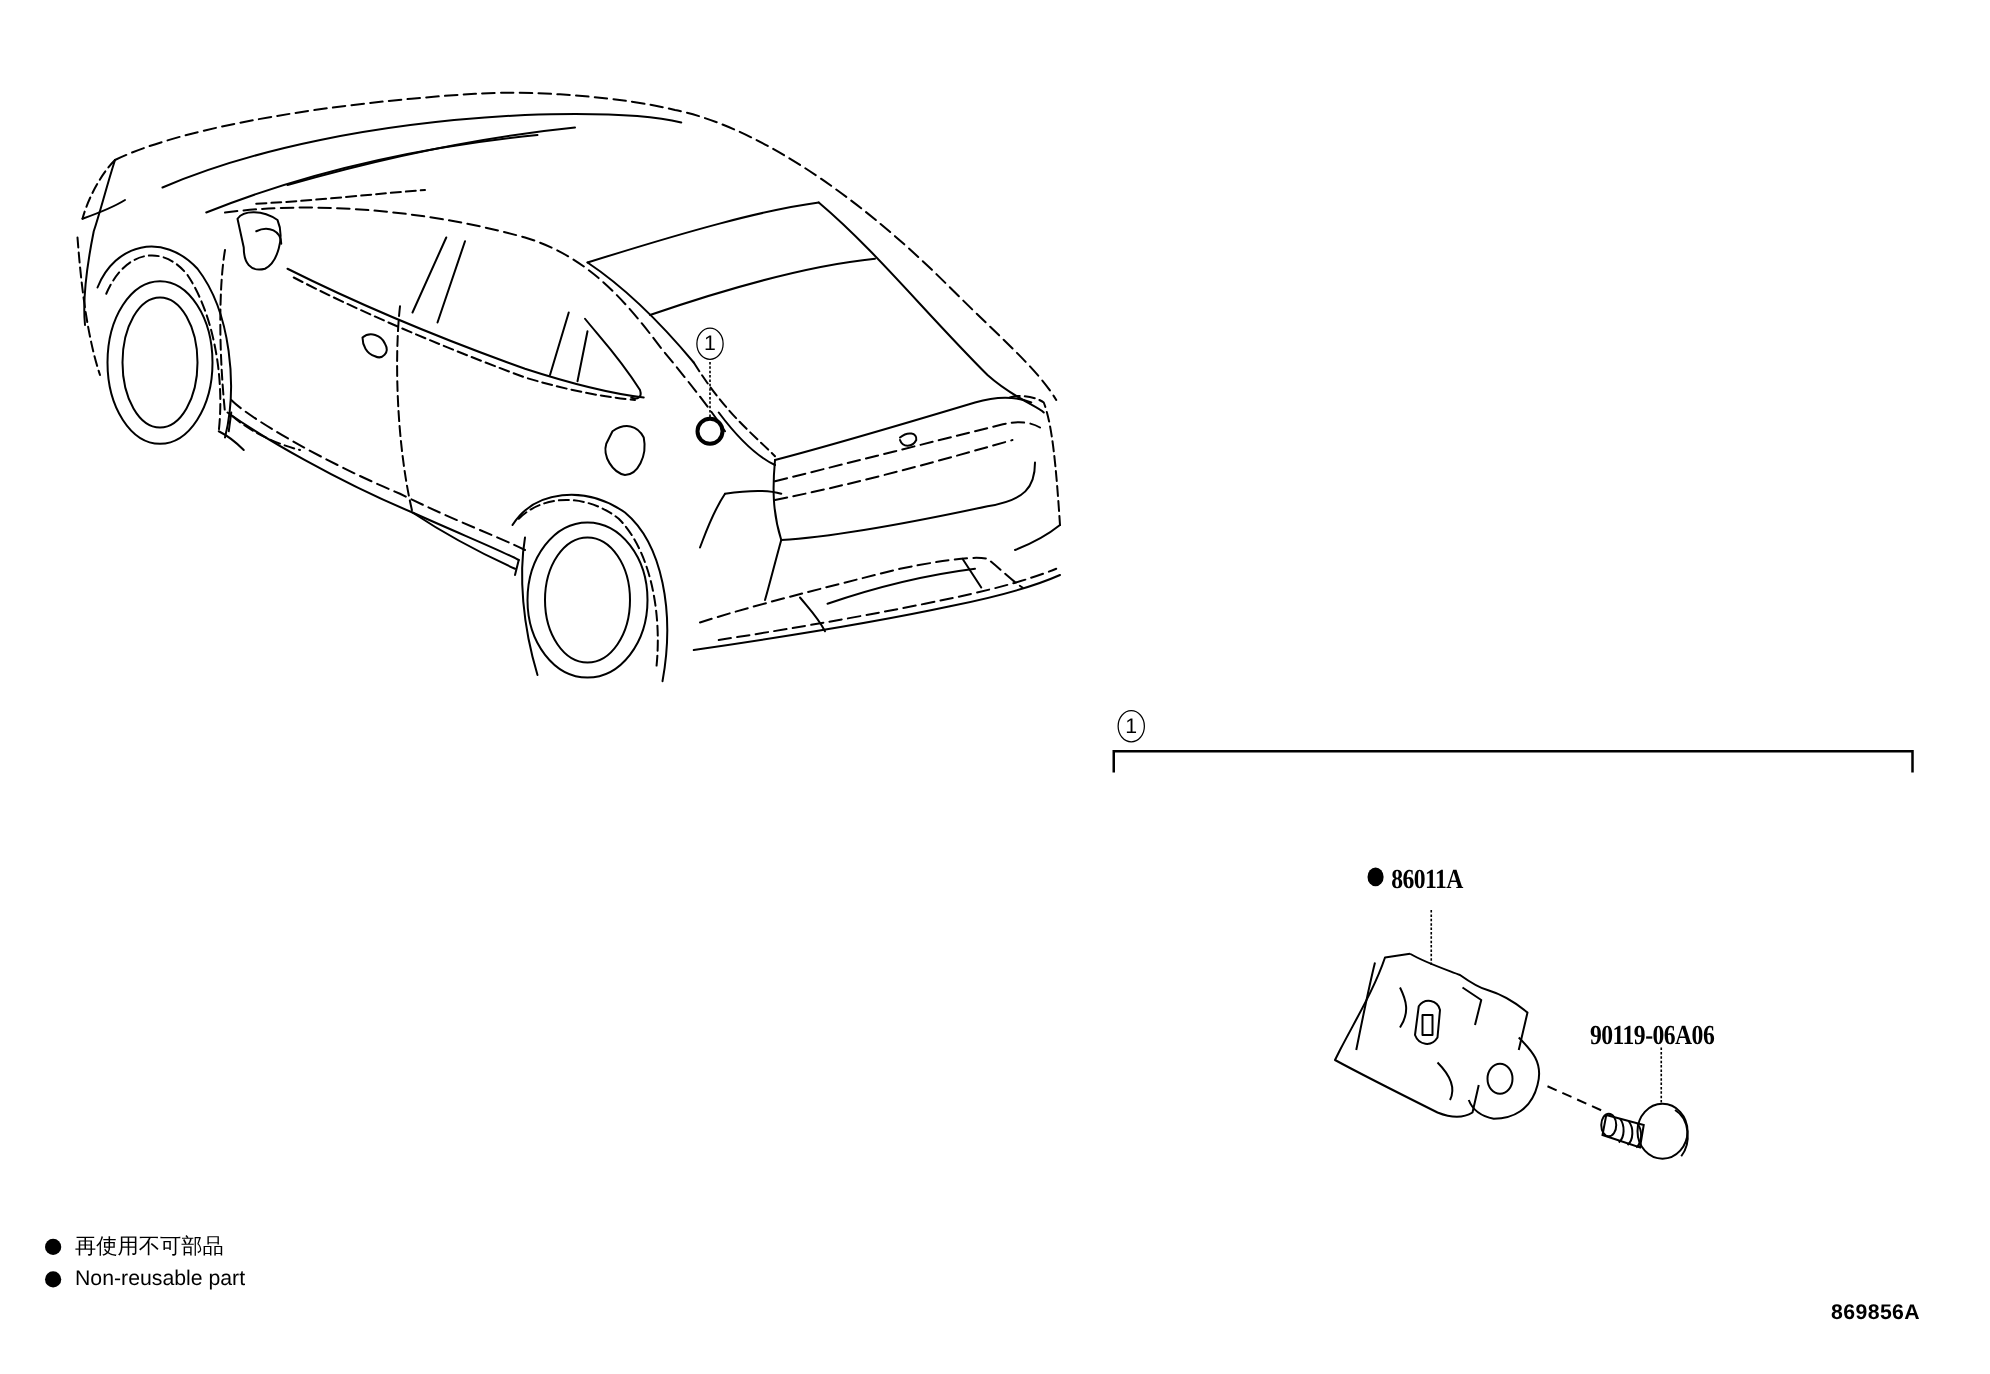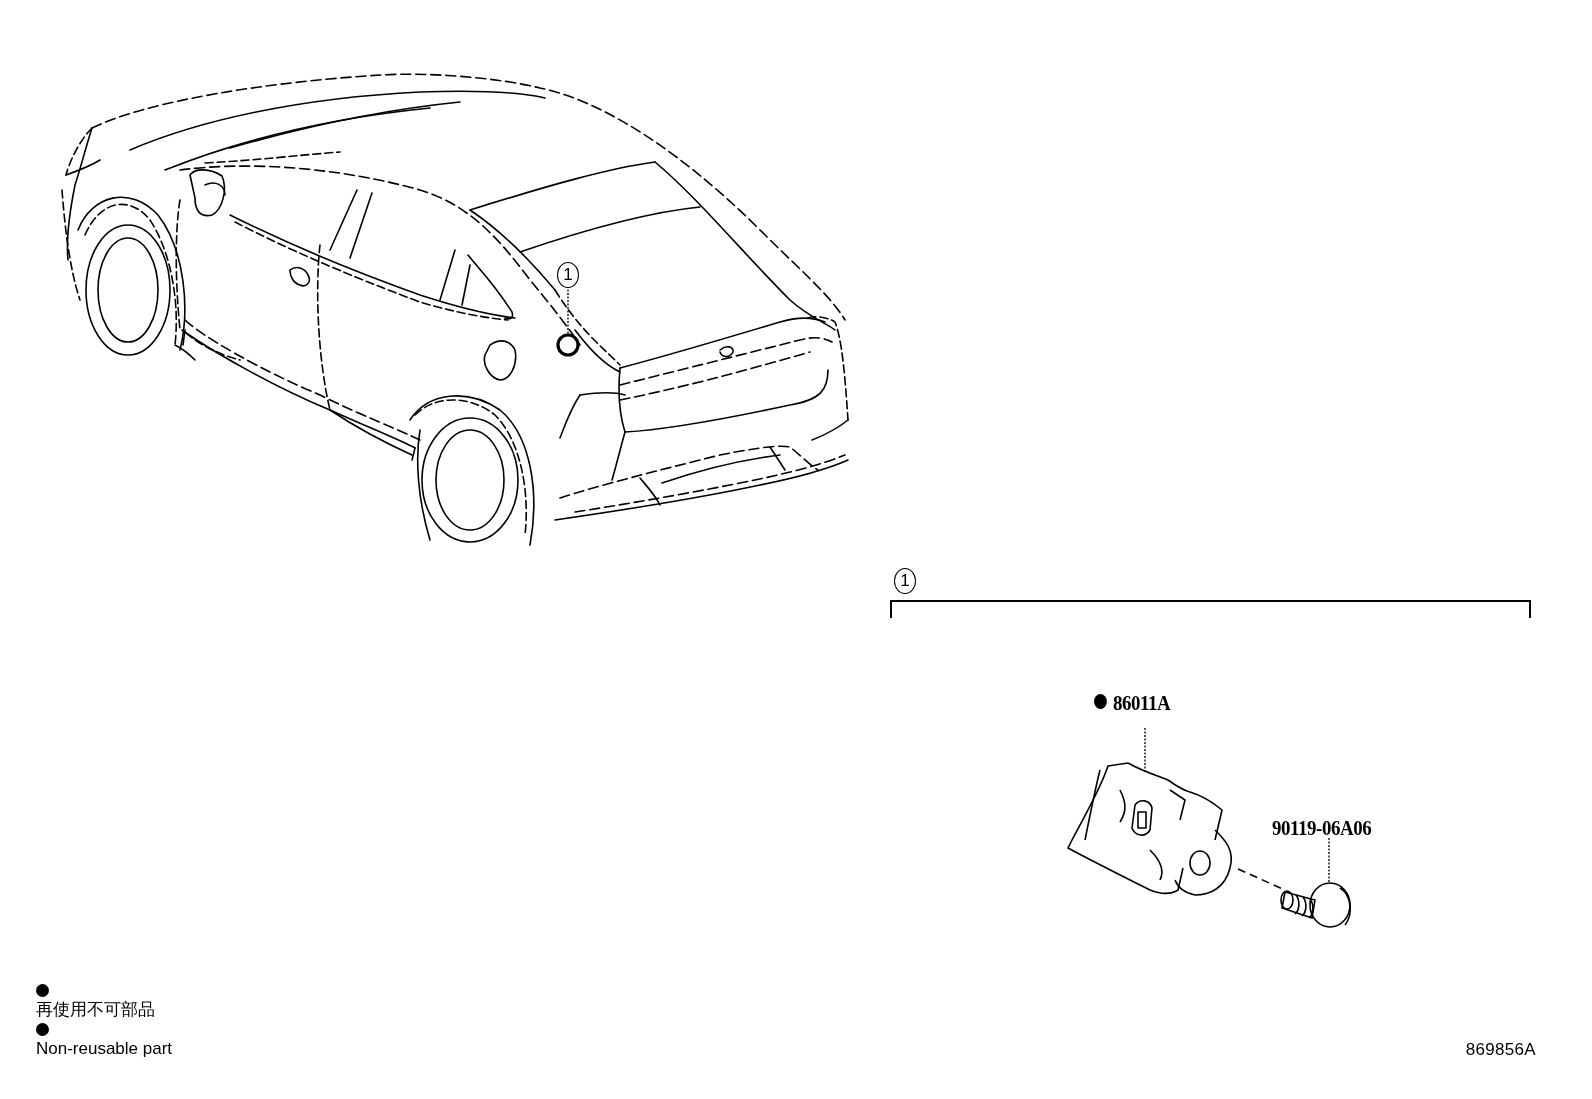--- a/index.html
+++ b/index.html
@@ -56,35 +56,36 @@
     }
     .legend {
       position: absolute;
       left: 36px;
       top: 984px;
       font-size: 17px;
       line-height: 26px;
     }
     .legend-row {
       display: flex;
-      flex-direction: column;
+      align-items: center;
     }
     .legend-dot {
       width: 13px;
       height: 13px;
       border-radius: 50%;
       background: #000;
       margin-right: 11px;
     }
     .figure-id {
       position: absolute;
       right: 56px;
       top: 1040px;
       font-size: 17px;
       letter-spacing: 0.3px;
+      font-weight: bold;
     }
   </style>
 </head>
 <body>
 
 <svg class="layer" viewBox="0 0 1592 1099" xmlns="http://www.w3.org/2000/svg">
   <g fill="none" stroke="#000" stroke-width="1.6" stroke-linecap="round" stroke-linejoin="round">
 
     <path d="M92 128 C150 100 270 82 380 75 C430 72 500 78 540 88 C600 100 680 150 760 230 C800 270 830 295 845 320" stroke-dasharray="10 5"></path>
     <path d="M92 128 C80 140 70 160 66 175" stroke-dasharray="8 4"></path>

